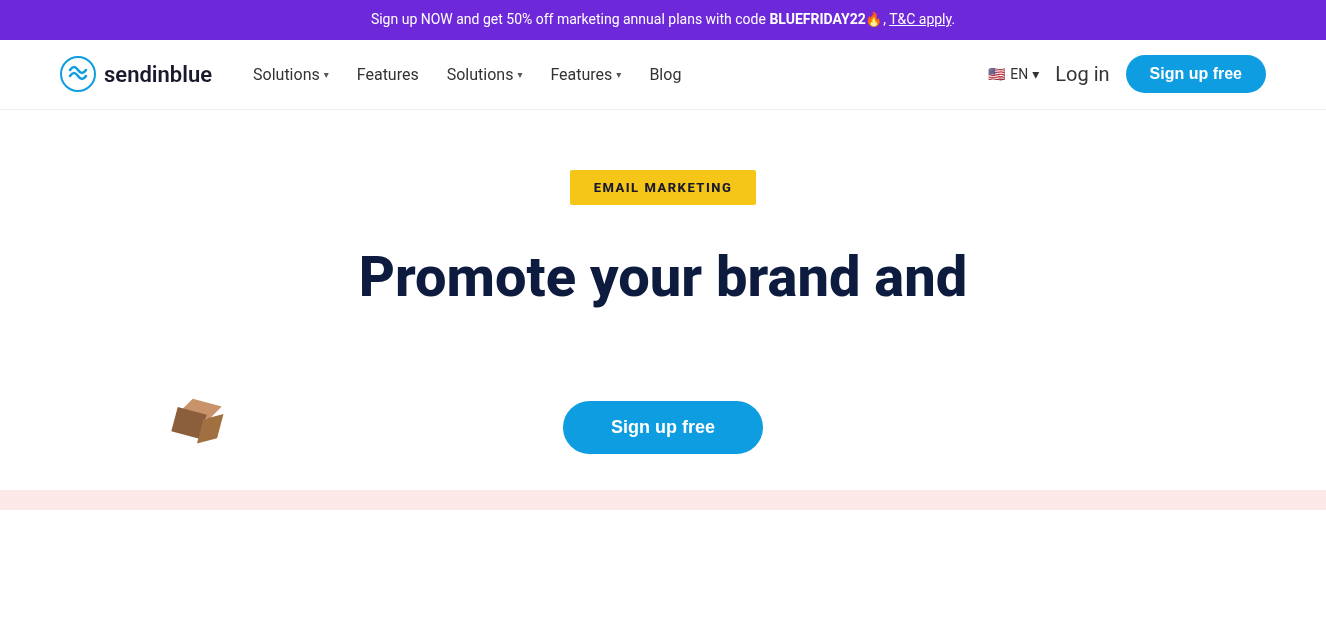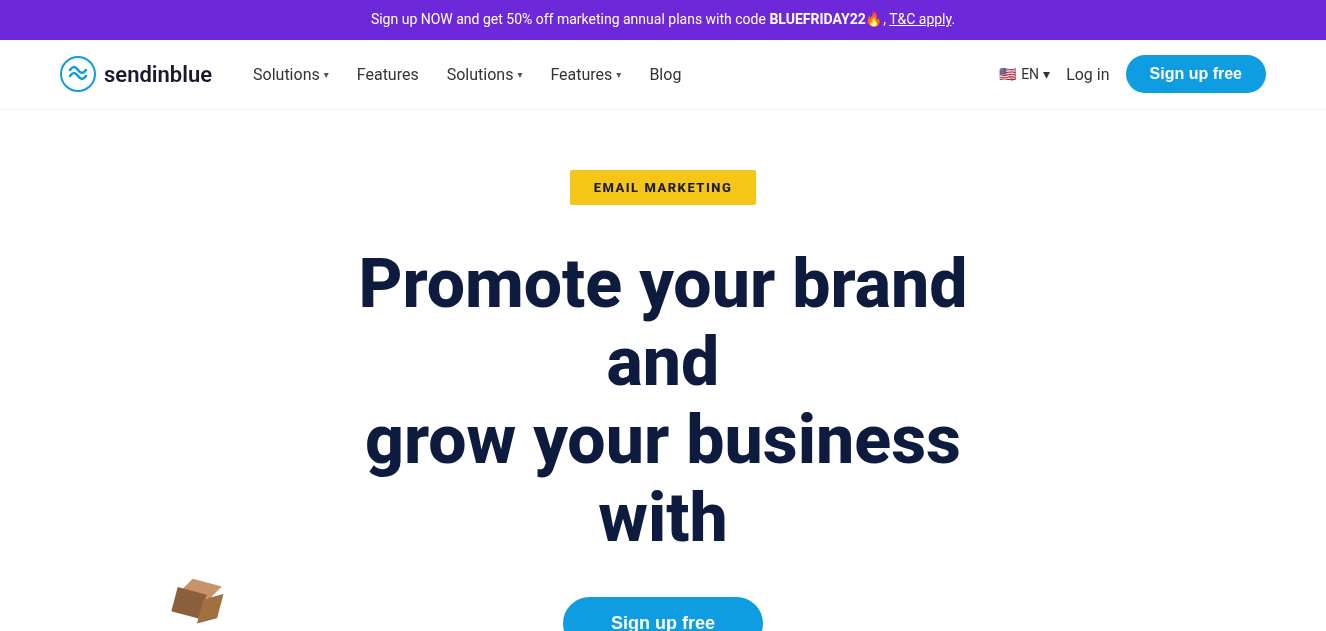--- a/index.html
+++ b/index.html
@@ -77,21 +77,21 @@
     }
     .lang-selector {
       display: flex;
       align-items: center;
       gap: 4px;
       font-size: 14px;
       color: #333;
       cursor: pointer;
     }
     .login-link {
-      font-size: 16px;
+      font-size: 20px;
       color: #333;
       text-decoration: none;
       cursor: pointer;
     }
     .signup-btn {
       background: #0d9de0;
       color: #fff;
       border: none;
       border-radius: 50px;
       padding: 10px 24px;
@@ -117,26 +117,26 @@
       font-size: 13px;
       font-weight: 800;
       letter-spacing: 1.5px;
       text-transform: uppercase;
       padding: 10px 24px;
       border-radius: 2px;
       margin-bottom: 40px;
       display: inline-block;
     }
     .hero-title {
-      font-size: 68px;
+      font-size: 56px;
       font-weight: 800;
       color: #0d1b3e;
       line-height: 1.15;
       max-width: 720px;
-      margin-bottom: 40px;
+      margin-bottom: 28px;
     }
     .hero-signup-btn {
       background: #0d9de0;
       color: #fff;
       border: none;
       border-radius: 50px;
       padding: 16px 48px;
       font-size: 18px;
       font-weight: 600;
       cursor: pointer;
@@ -240,21 +240,21 @@
     </div>
     <a href="#" class="login-link">Log in</a>
     <button class="signup-btn">Sign up free</button>
   </div>
 </header>
 
 <section class="hero">
   <span class="category-badge">EMAIL MARKETING</span>
   <h1 class="hero-title">
     <span>Promote your brand and</span><br>
-    <span>grow your business with</span><br>
+    <br>
   </h1>
   <button class="hero-signup-btn">Sign up free</button>
 
   <div class="cube-decoration">
     <div class="cube-3d">
       <div class="cube-face-top"></div>
       <div class="cube-face-left"></div>
       <div class="cube-face-right"></div>
     </div>
   </div>

